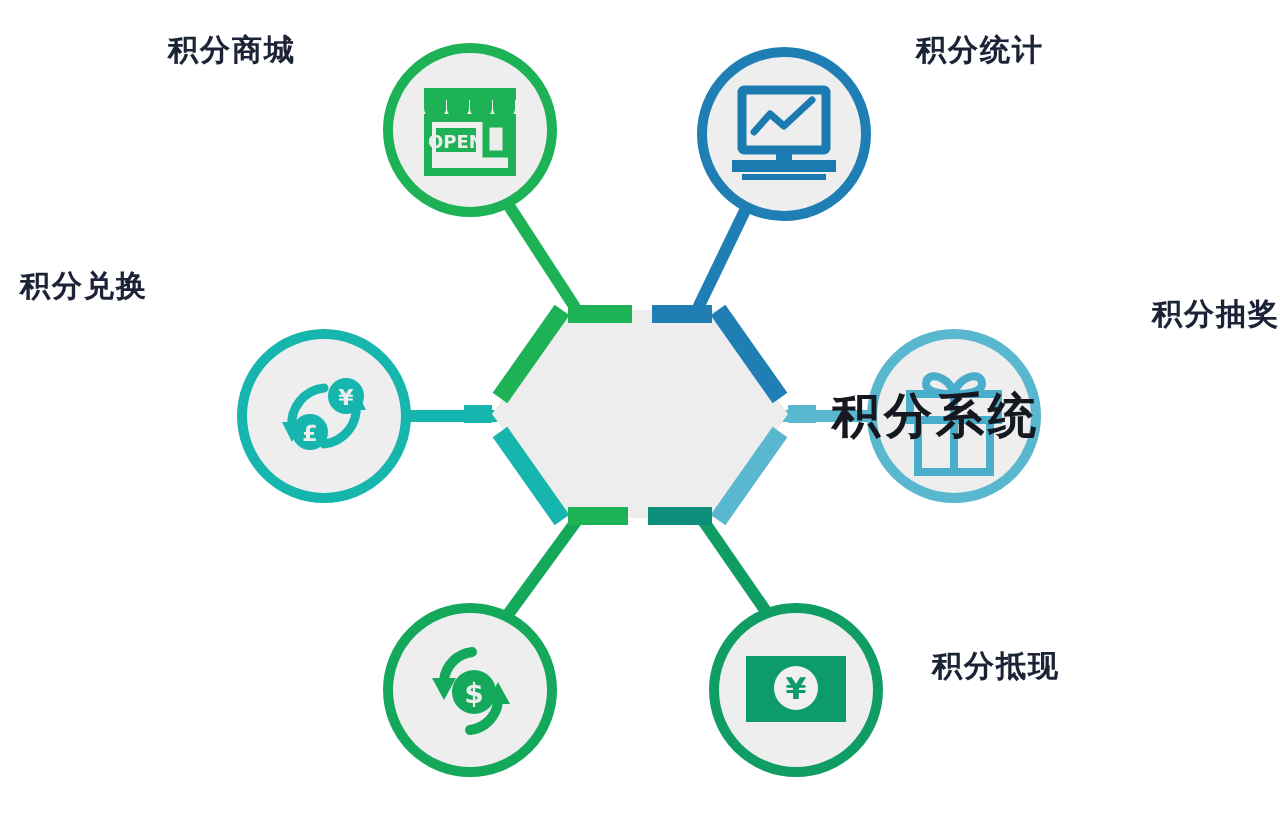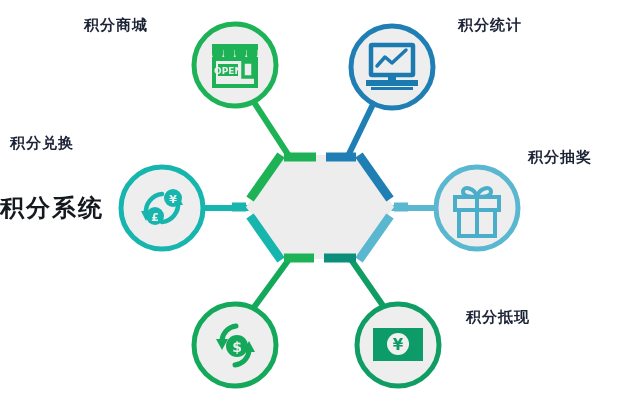--- a/index.html
+++ b/index.html
@@ -16,27 +16,27 @@
     font-size:15px;
     font-weight:bold;
     color:#1c2336;
     letter-spacing:1px;
     white-space:nowrap;
     line-height:1;
   }
   .lbl-mall{left:84px;top:18px;}
   .lbl-stats{left:458px;top:18px;}
   .lbl-exchange{left:10px;top:136px;}
-  .lbl-lottery{left:528px;top:150px;}
+  .lbl-lottery{left:576px;top:150px;}
   .lbl-redeem{left:88px;top:310px;}
-  .lbl-cash{left:466px;top:310px;}
+  .lbl-cash{left:466px;top:326px;}
   .center-label{
     position:absolute;
-    left:0;top:0;width:640px;
-    text-align:left;
+    left:0;top:0;width:520px;
+    text-align:right;
     font-size:24px;
     font-weight:bold;
     color:#15191f;
     letter-spacing:2px;
     white-space:nowrap;
     line-height:1;
   }
   .center-label{top:196px;}
 </style>
 </head>

